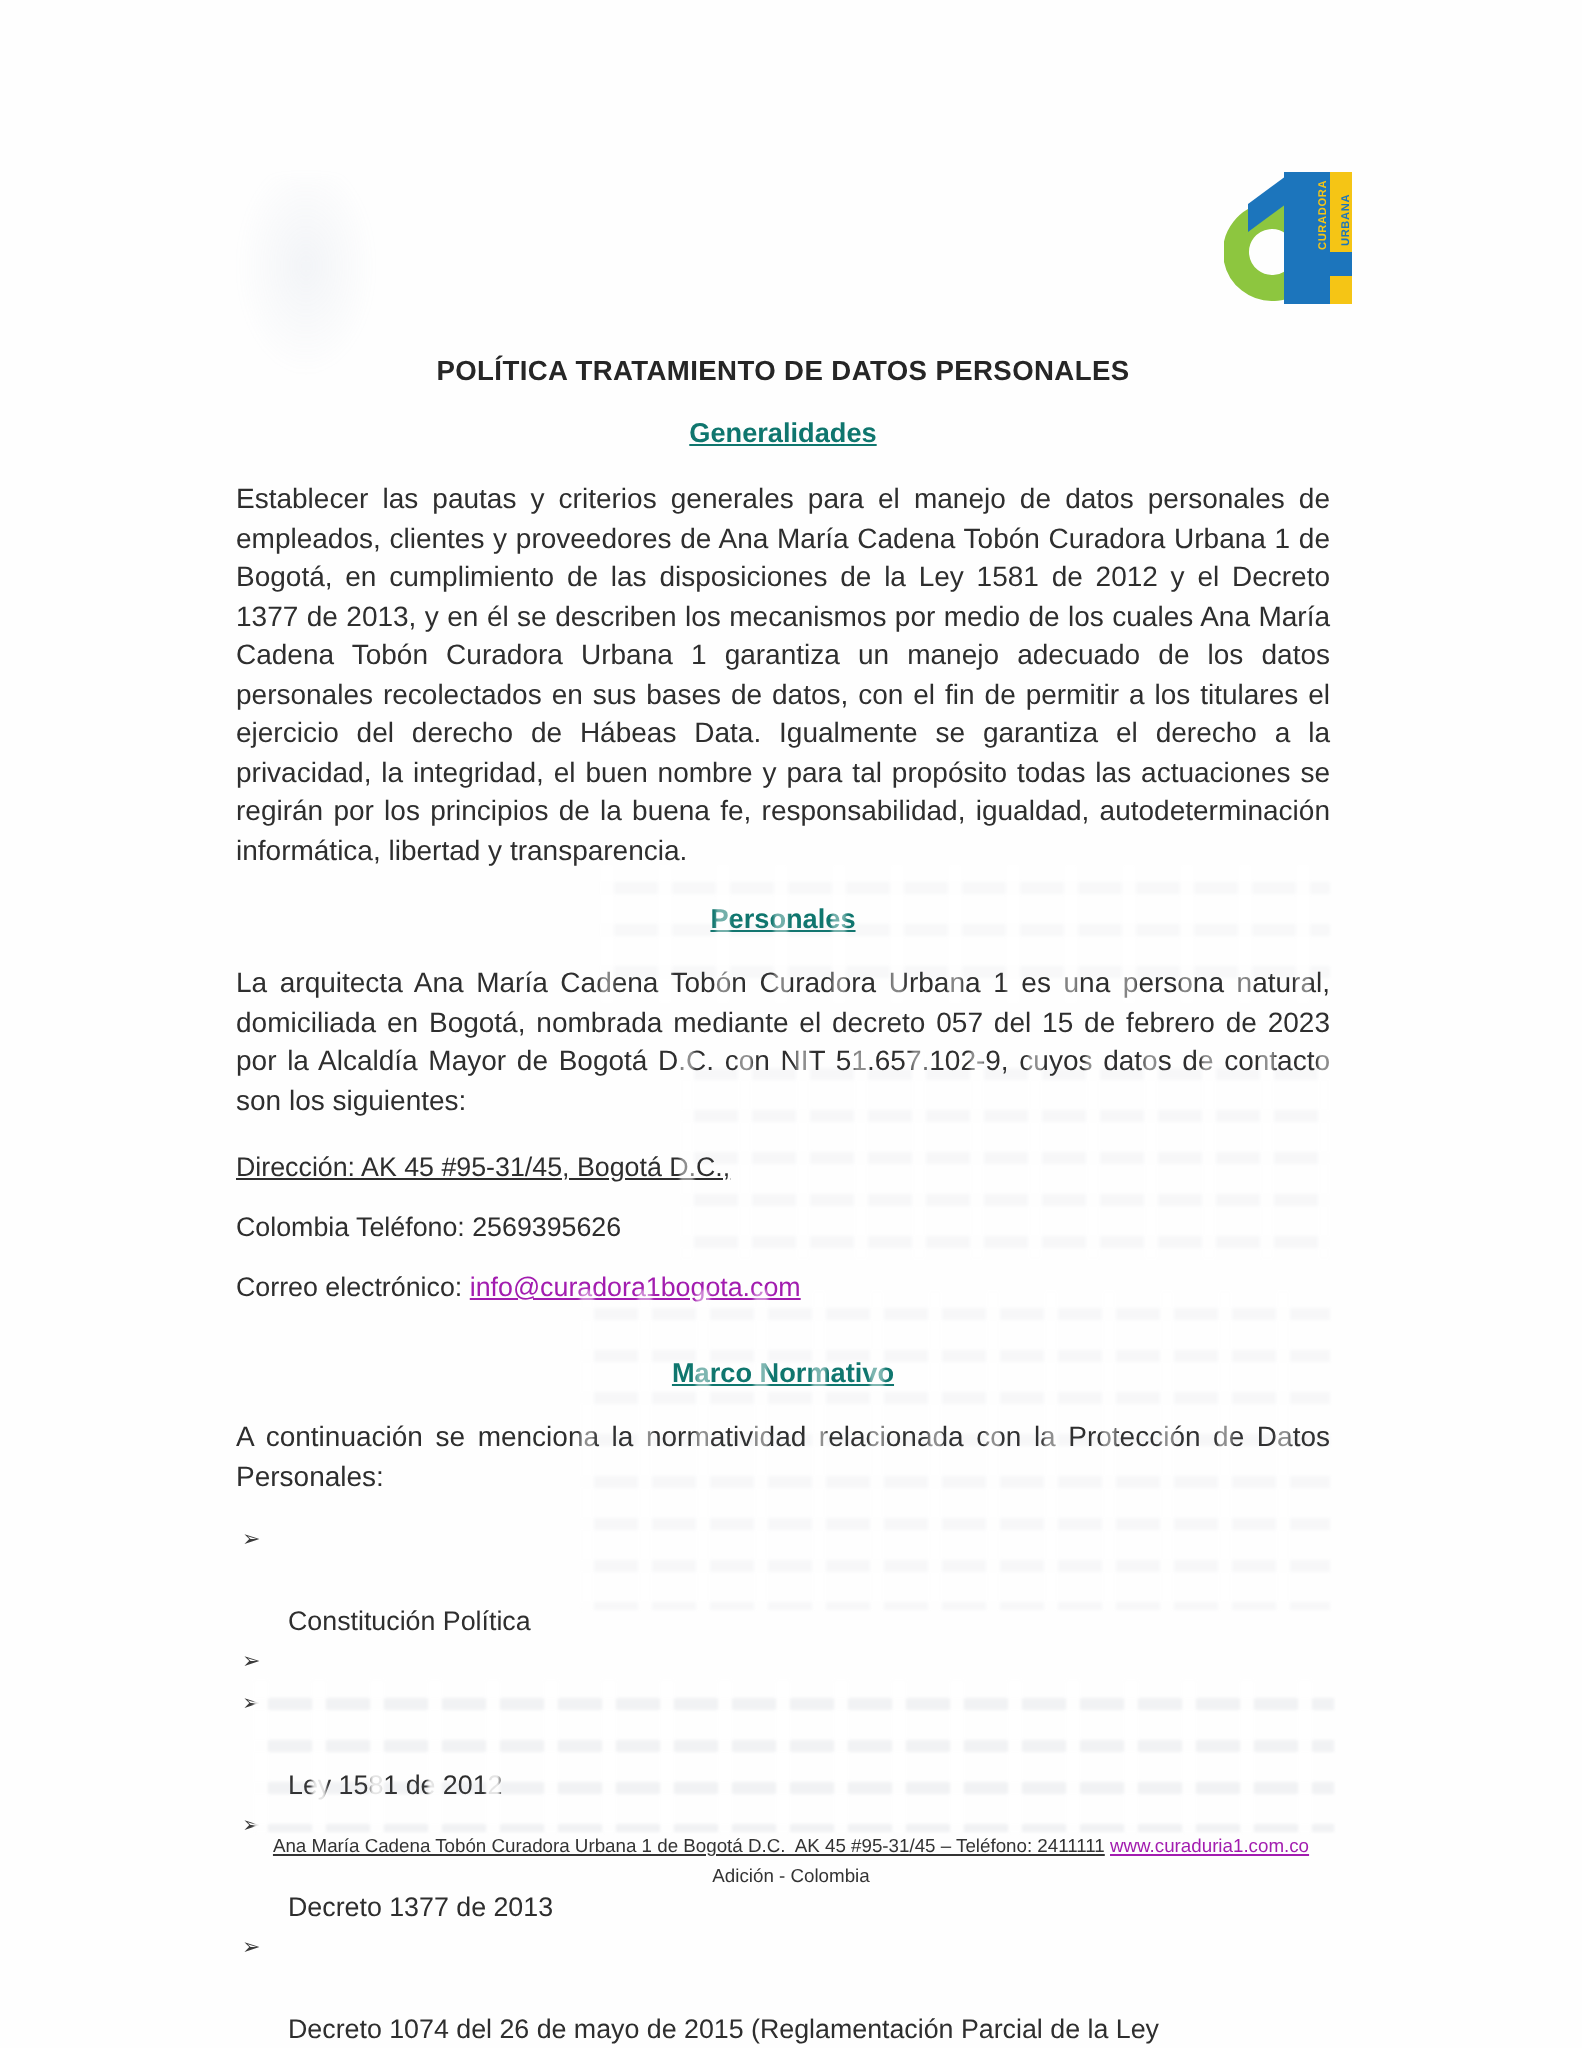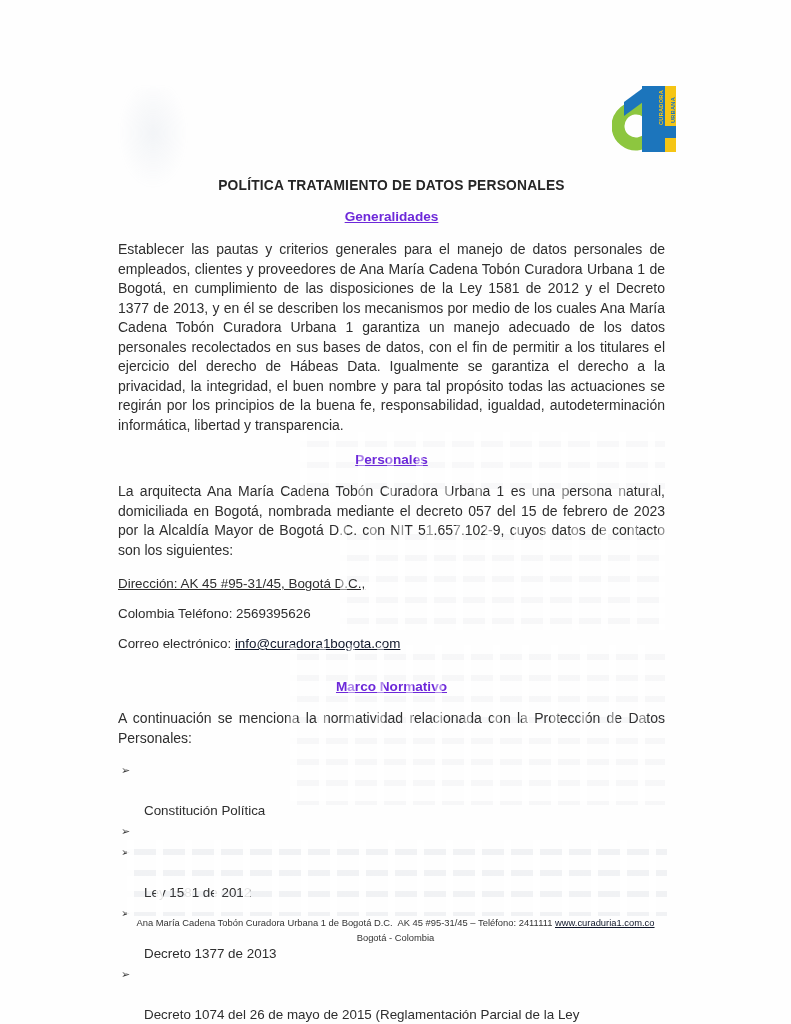--- a/index.html
+++ b/index.html
@@ -24,21 +24,21 @@
     font-weight:bold;
     color:#262626;
     letter-spacing:.2px;
     margin:0;
   }
   .section-heading{
     text-align:center;
     font-size:13.6px;
     font-weight:bold;
     text-decoration:underline;
-    color:#6d28d9;
+    color:#0f766e;
     margin:0;
   }
   .h-gen{margin-top:16px;}
   .h-resp{margin-top:17px;}
   .h-marco{margin-top:27px;}
   .para{
     font-size:14px;
     line-height:19.5px;
     text-align:justify;
     margin:0;
@@ -47,21 +47,21 @@
   .p-resp{margin-top:15px;}
   .p-marco{margin-top:15px;}
   .contact-line{
     font-size:13.4px;
     line-height:16px;
     margin:14px 0 0 0;
     text-align:left;
   }
   .contact-line.first{margin-top:16px;text-decoration:underline;}
   a.doc-link, .doc-link{
-    color:#0f172a;
+    color:#a21caf;
     text-decoration:underline;
     cursor:pointer;
   }
   .norm-list{
     list-style:none;
     margin:12px 0 0 0;
     padding:0 0 0 3px;
   }
   .norm-list li{
     display:flex;
@@ -85,21 +85,21 @@
   }
   .footer{
     position:absolute;
     left:0;right:0;
     top:916px;
     text-align:center;
     font-size:9.4px;
     line-height:13.5px;
     color:#333;
   }
-  .footer .line1{white-space:pre-wrap;}
+  .footer .line1{white-space:pre-wrap;text-decoration:underline;}
   .footer .line2{margin-top:1px;}
   .logo{
     position:absolute;
     top:85px;
     left:612px;
     width:69px;
     height:68px;
   }
   
   .bleed{
@@ -203,16 +203,16 @@
   <div class="bleed b1"></div>
   <div class="bleed b2"></div>
   <div class="bleed b3"></div>
   <div class="bleed b4"></div>
 
   <div class="footer">
     <div>
       <span class="line1">Ana María Cadena Tobón Curadora Urbana 1 de Bogotá D.C.  AK 45 #95-31/45 – Teléfono: 2411111</span>
       <a class="doc-link">www.curaduria1.com.co</a>
     </div>
-    <div class="line2">Bogotá - Colombia</div>
+    <div class="line2">Adición - Colombia</div>
   </div>
 
 </div>
 
 </body></html>

